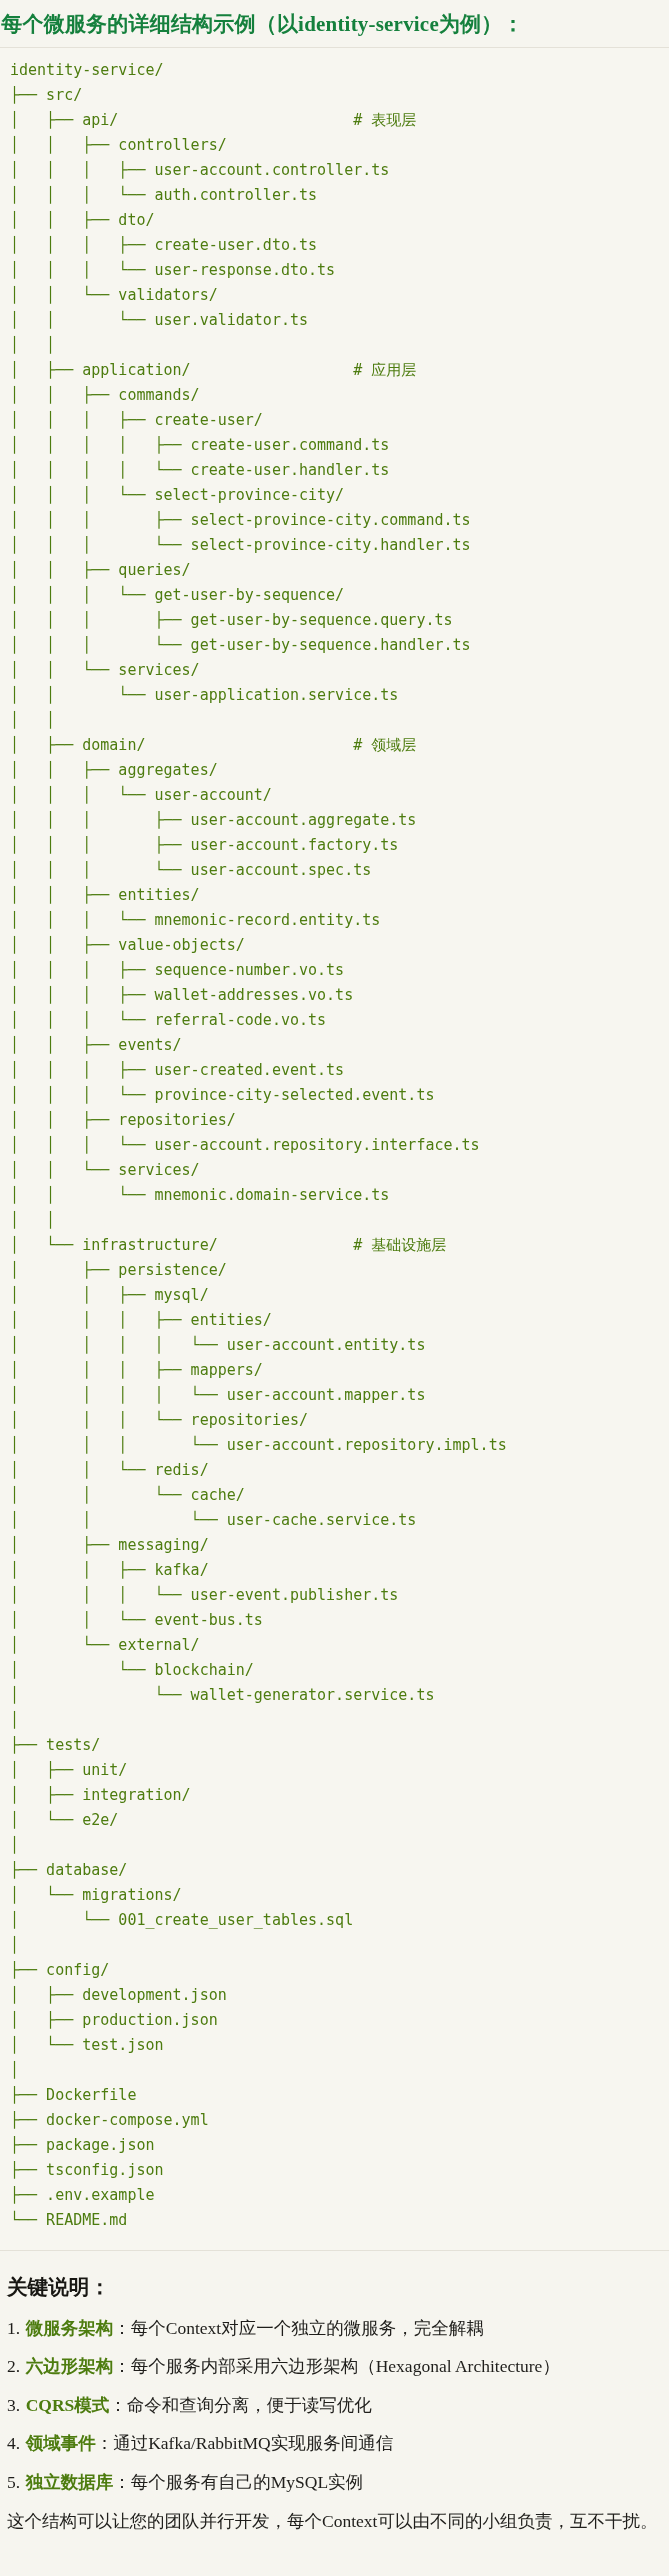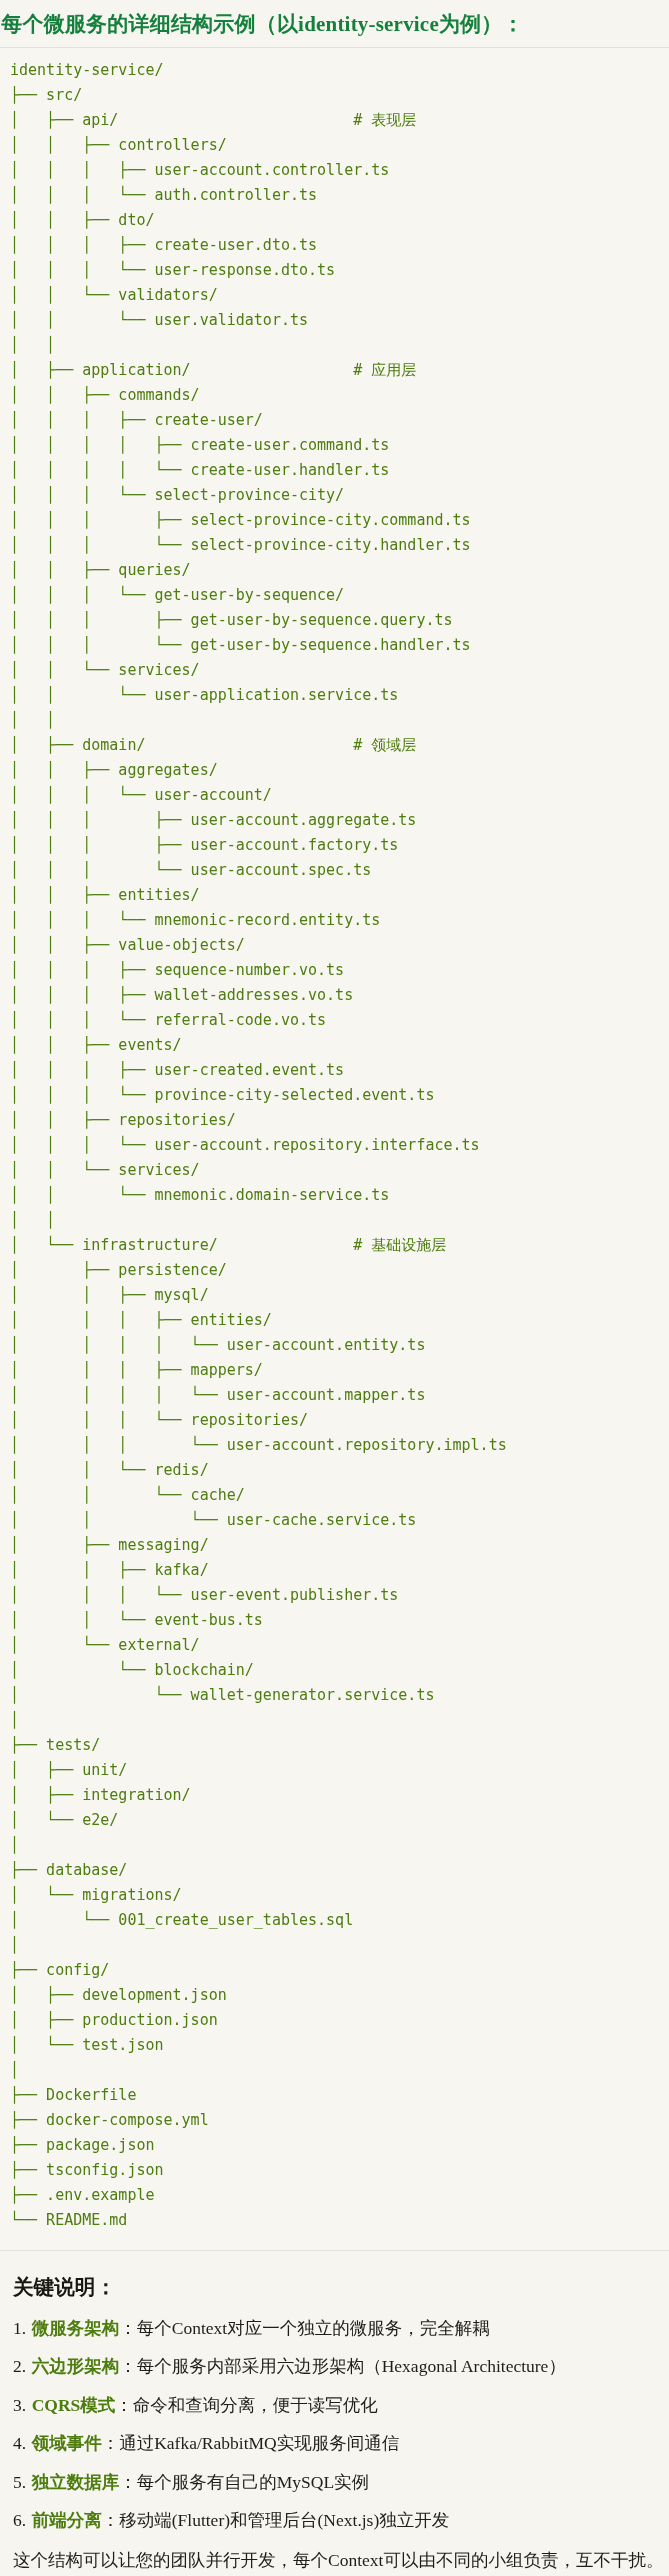--- a/index.html
+++ b/index.html
@@ -29,21 +29,21 @@
     overflow: hidden;
   }
   .code-card pre {
     font-family: "DejaVu Sans Mono", monospace;
     font-size: 15px;
     line-height: 25px;
     color: #4d7c0f;
     white-space: pre;
   }
 
-  .notes { padding-left: 13px; }
+  .notes { padding-left: 7px; }
   .notes-heading {
     margin-top: 22.5px;
     font-size: 20.6px;
     line-height: 27px;
     font-weight: 700;
     color: #181713;
   }
   .notes-list { margin-top: 13.8px; list-style: none; }
   .note-item {
     font-size: 17.5px;
@@ -156,18 +156,17 @@
 
 <div class="notes">
   <h2 class="notes-heading">关键说明：</h2>
 
   <ol class="notes-list">
     <li class="note-item"><span class="note-num">1.</span><span class="note-term">微服务架构</span><span>：每个Context对应一个独立的微服务，完全解耦</span></li>
     <li class="note-item"><span class="note-num">2.</span><span class="note-term">六边形架构</span><span>：每个服务内部采用六边形架构（Hexagonal Architecture）</span></li>
     <li class="note-item"><span class="note-num">3.</span><span class="note-term">CQRS模式</span><span>：命令和查询分离，便于读写优化</span></li>
     <li class="note-item"><span class="note-num">4.</span><span class="note-term">领域事件</span><span>：通过Kafka/RabbitMQ实现服务间通信</span></li>
     <li class="note-item"><span class="note-num">5.</span><span class="note-term">独立数据库</span><span>：每个服务有自己的MySQL实例</span></li>
-    <li class="note-item"><span class="note-num">6.</span><span class="note-term">前端分离</span><span>：移动端(Flutter)和管理后台(Next.js)独立开发</span></li>
   </ol>
 
   <p class="notes-footer">这个结构可以让您的团队并行开发，每个Context可以由不同的小组负责，互不干扰。</p>
 </div>
 
 
 </body></html>

